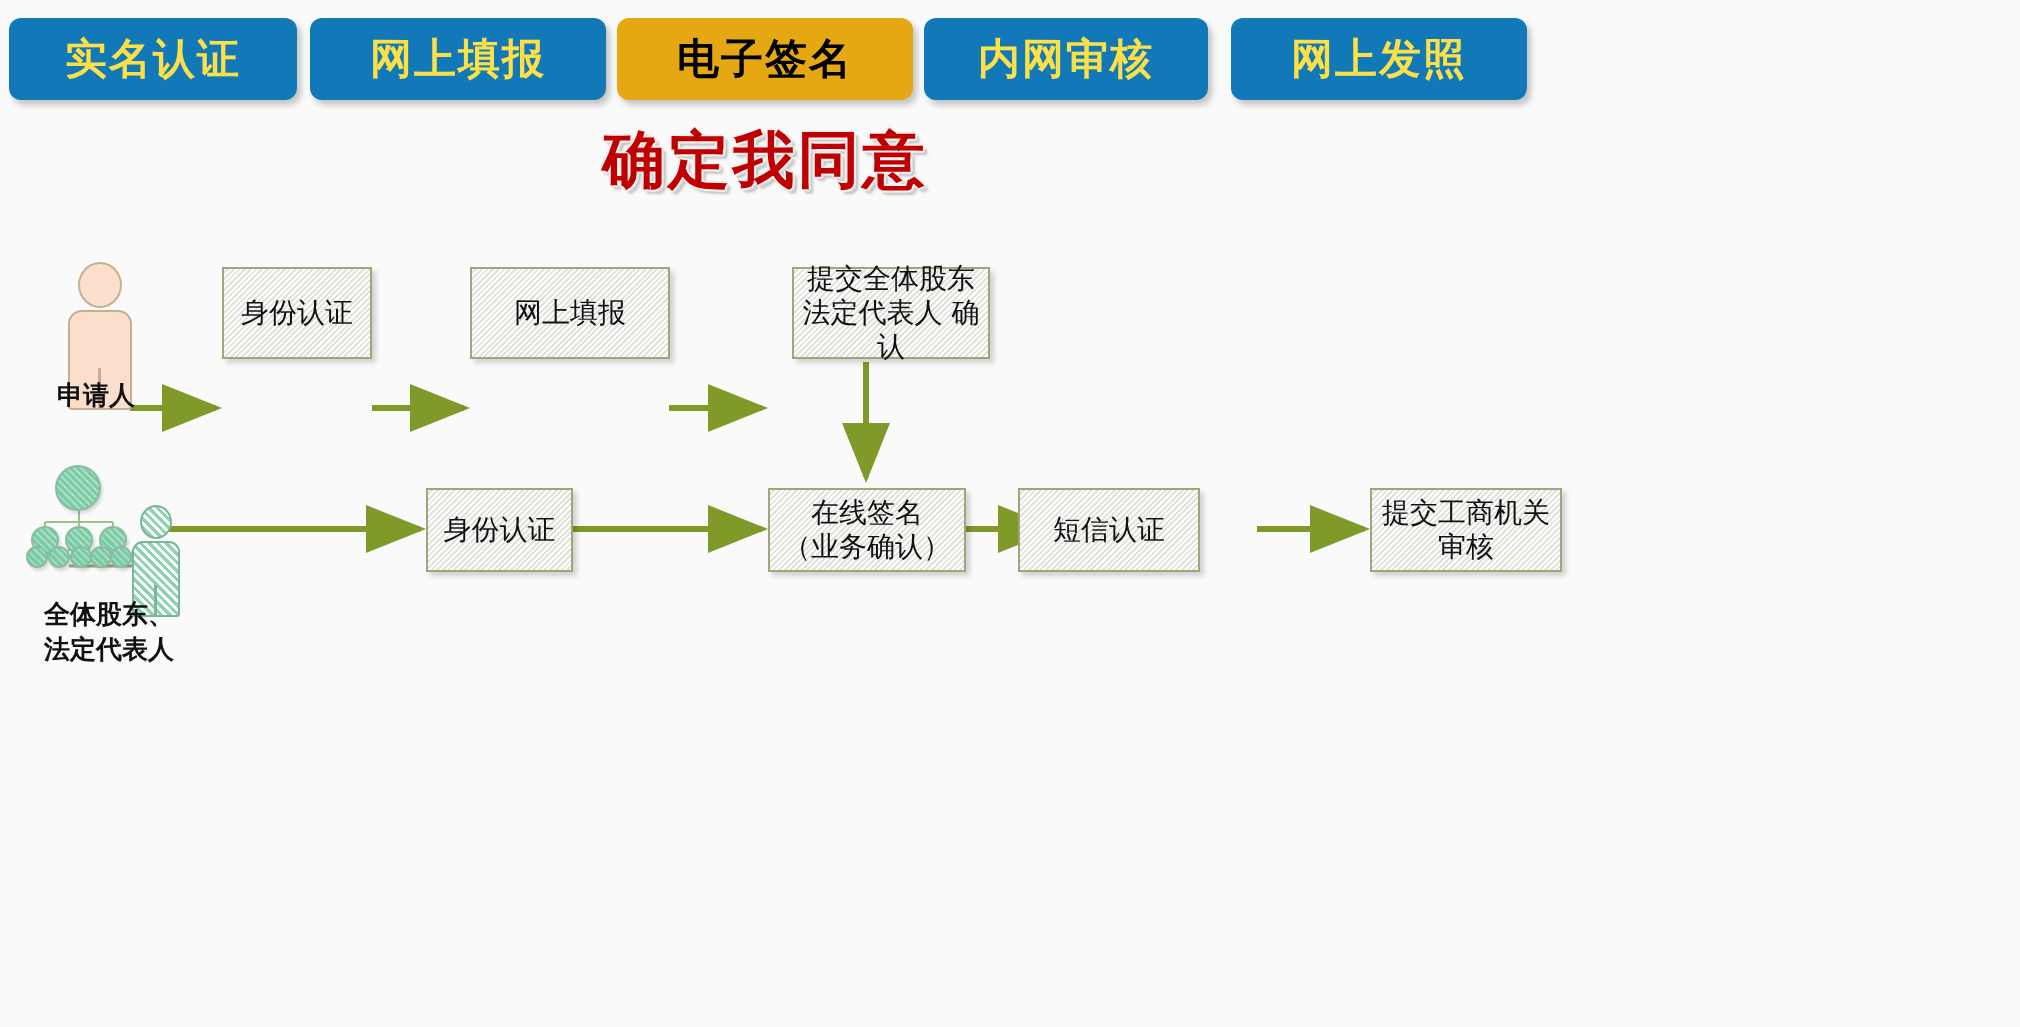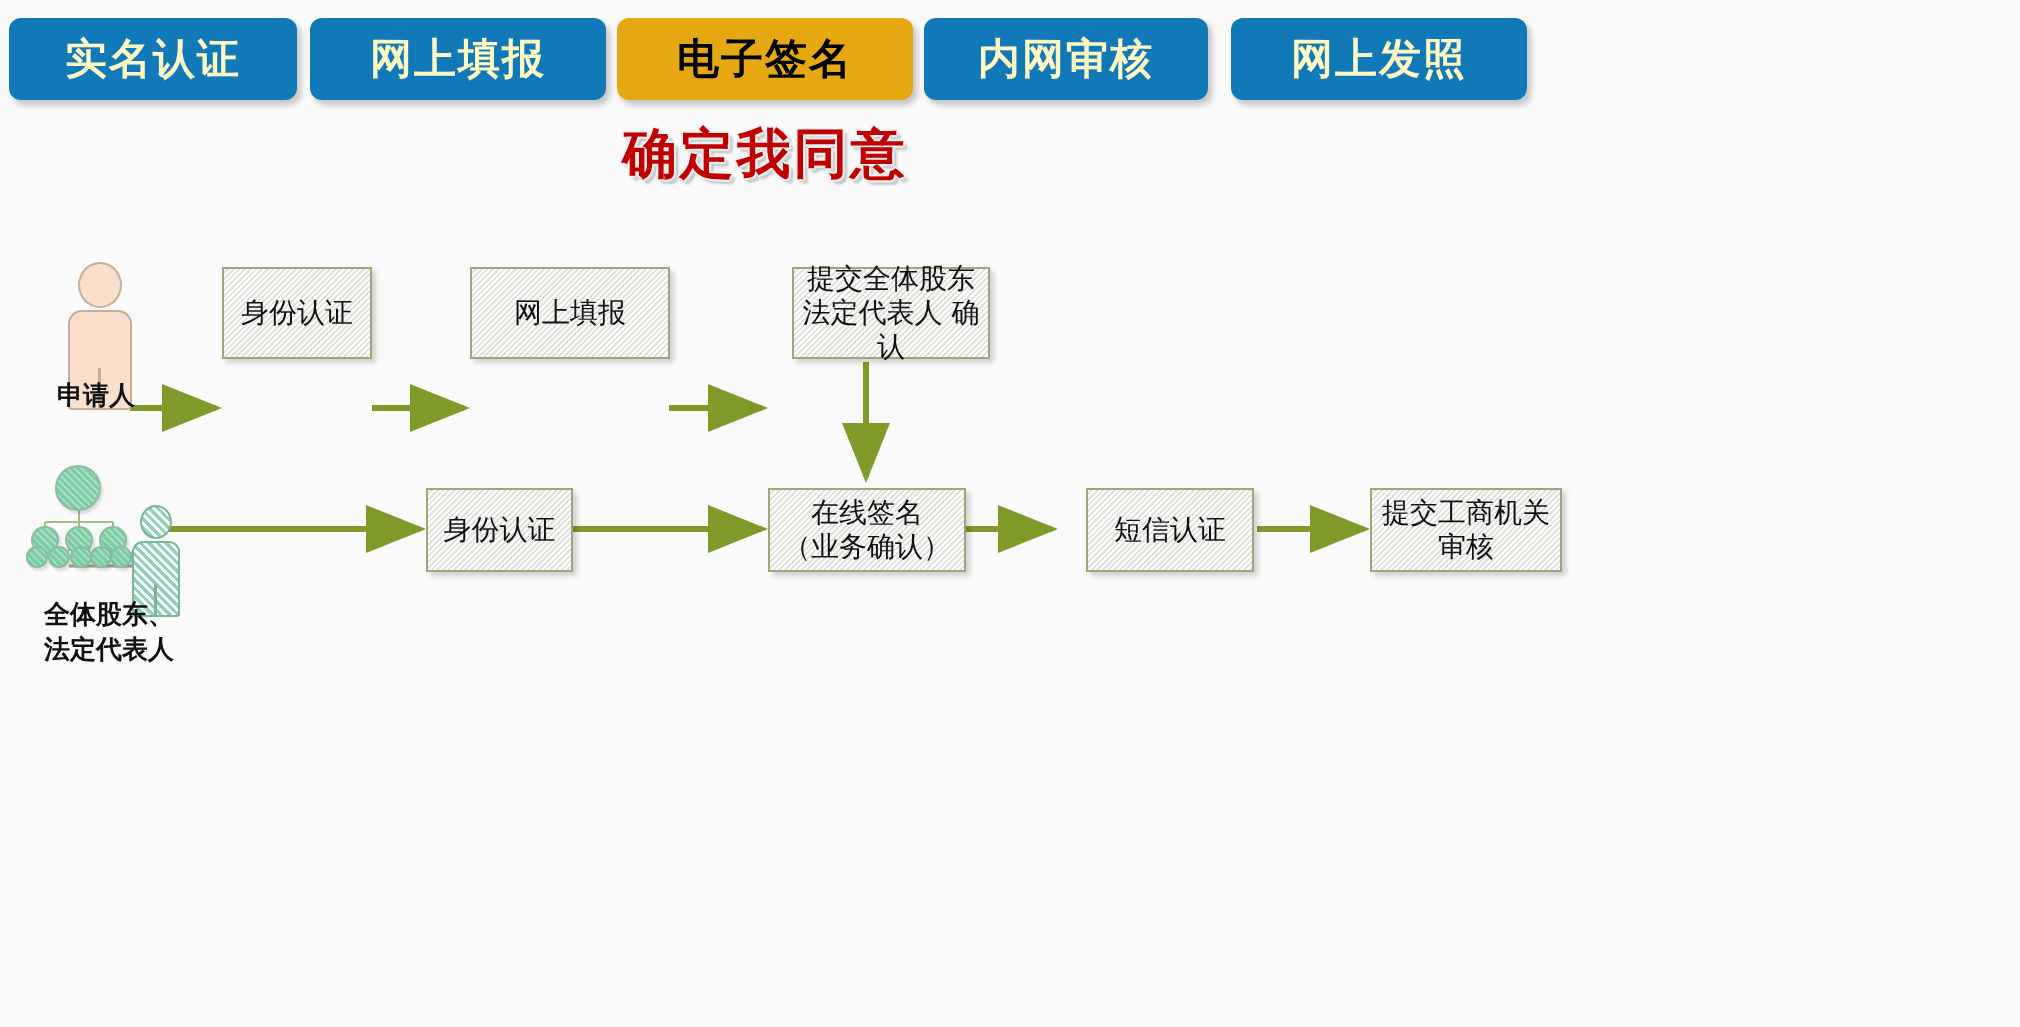--- a/index.html
+++ b/index.html
@@ -21,31 +21,31 @@
     box-shadow:4px 5px 6px rgba(0,0,0,.22);
     box-sizing:border-box;
     letter-spacing:2px;
   }
   .tab .tab-label{
     font-size:42px;font-weight:bold;
     font-family:"DejaVu Sans","Liberation Sans",sans-serif;
     white-space:nowrap;
   }
   .tab.blue{background:#1179B8;}
-  .tab.blue .tab-label{color:#fef9c3;}
+  .tab.blue .tab-label{color:#fde047;}
   .tab.amber{background:#E5A812;}
   .tab.amber .tab-label{color:#000000;}
 
   
   #title{
     position:absolute;left:0;top:118px;width:1530px;
     text-align:center;
   }
   #title .title-text{
-    font-size:54px;font-weight:bold;letter-spacing:3px;
+    font-size:62px;font-weight:bold;letter-spacing:3px;
     font-family:"DejaVu Sans","Liberation Sans",sans-serif;
     color:#C00000;
     text-shadow:
        2px 0 0 #f0f0f0, -2px 0 0 #f0f0f0, 0 2px 0 #f0f0f0, 0 -2px 0 #f0f0f0,
        2px 2px 0 #dcdcdc, 3px 3px 0 #cfcfcf, 4px 4px 3px rgba(120,120,120,.55);
   }
 
   
   #diagram{position:absolute;left:0;top:0;width:2020px;height:1027px;}
   .node{
@@ -207,21 +207,21 @@
 法定代表人 确认</span>
   </div>
 
   <div class="node" style="left:426px;top:488px;width:147px;height:84px;">
     <span class="node-label">身份认证</span>
   </div>
   <div class="node" style="left:768px;top:488px;width:198px;height:84px;">
     <span class="node-label">在线签名
 （业务确认）</span>
   </div>
-  <div class="node" style="left:1086px;top:488px;width:168px;height:84px;">
+  <div class="node" style="left:1018px;top:488px;width:182px;height:84px;">
     <span class="node-label">短信认证</span>
   </div>
   <div class="node" style="left:1370px;top:488px;width:192px;height:84px;">
     <span class="node-label">提交工商机关
 审核</span>
   </div>
 
 </div>
 
 </body></html>

